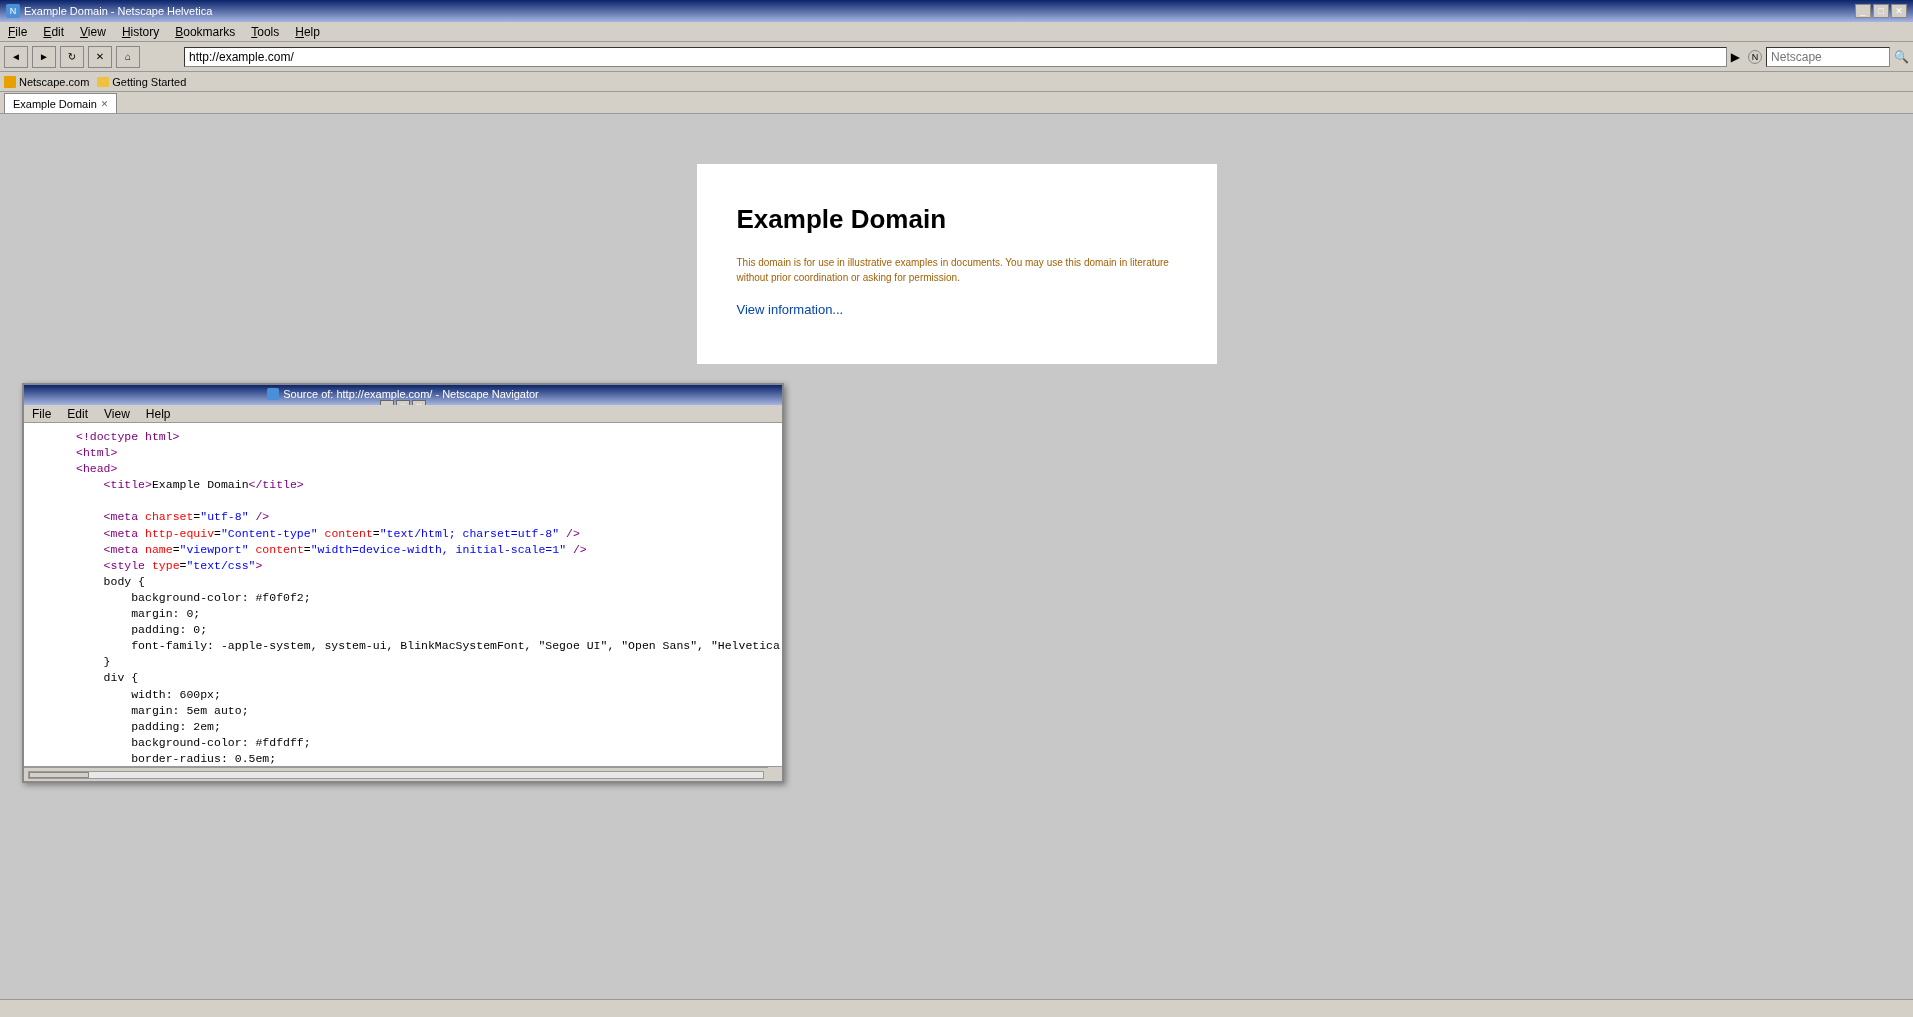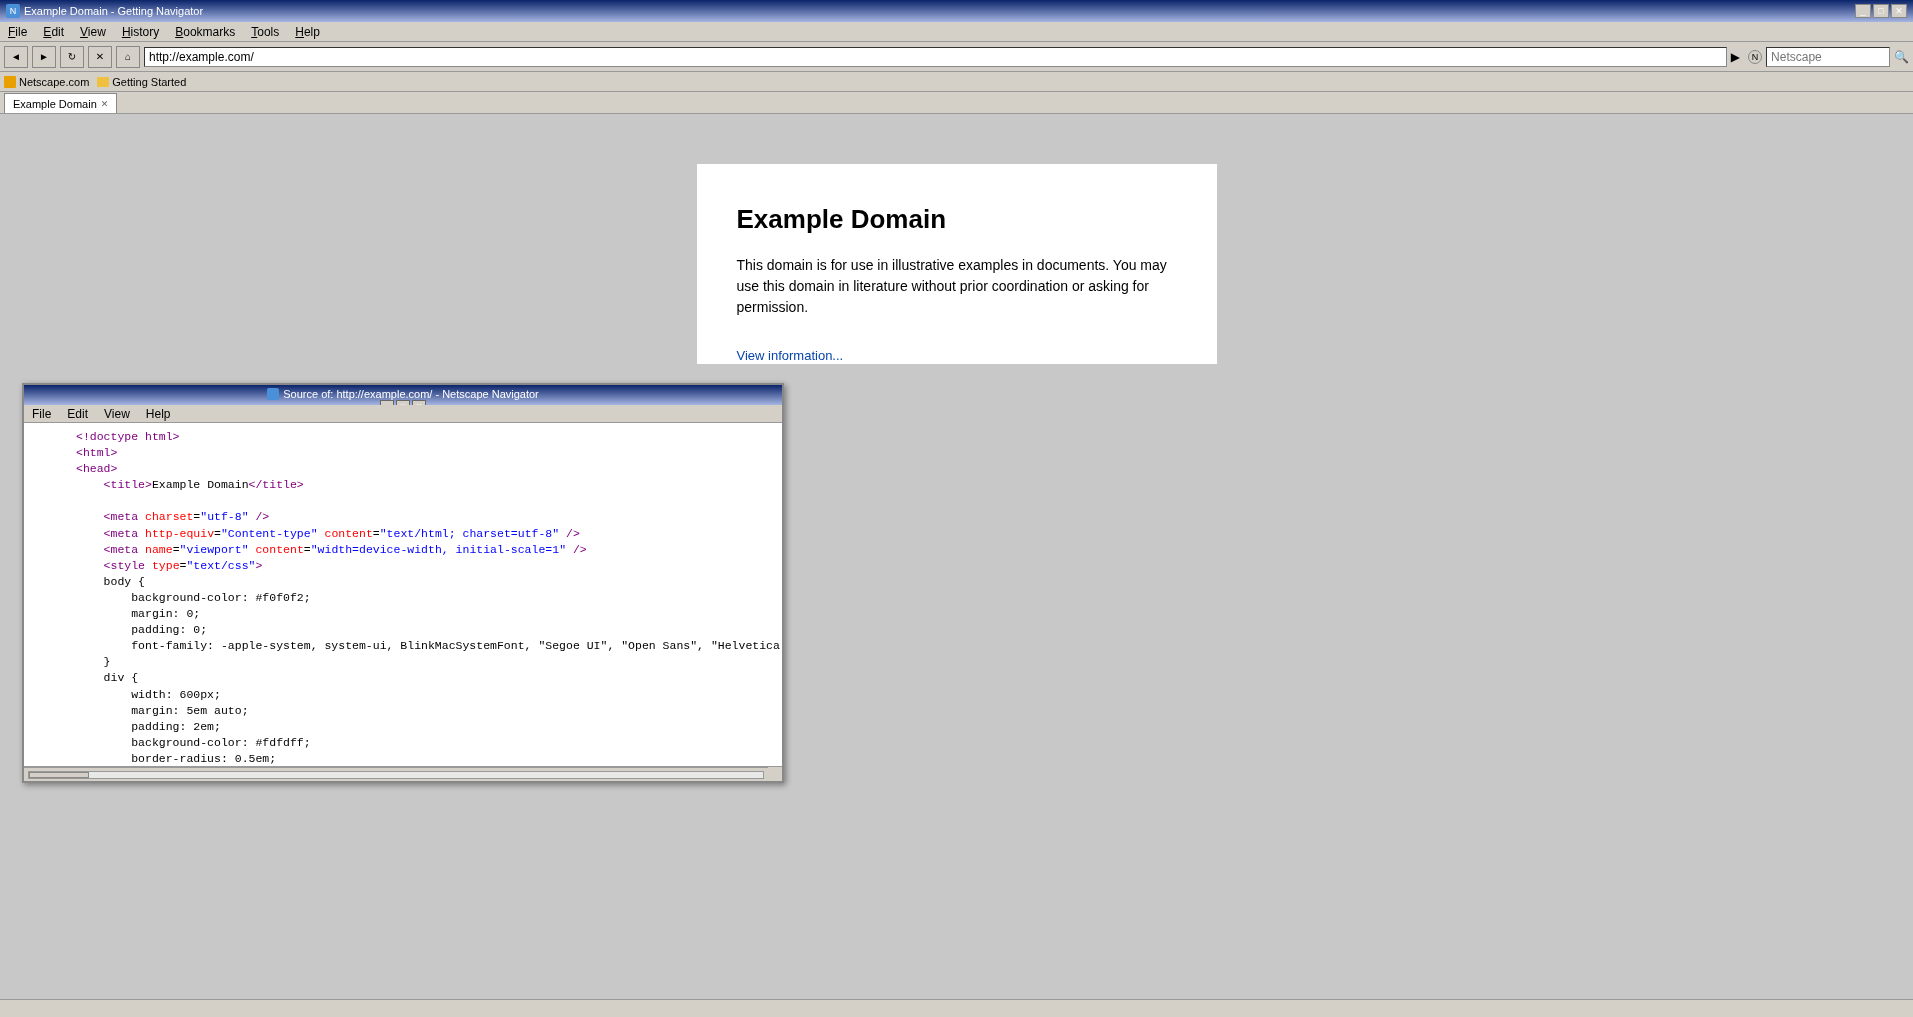--- a/index.html
+++ b/index.html
@@ -46,21 +46,21 @@
       height: 30px;
     }
     .nav-btn {
       width: 24px; height: 22px;
       background: #d4d0c8;
       border: 1px solid #888;
       cursor: pointer;
       display: flex; align-items: center; justify-content: center;
       font-size: 10px;
     }
-    .url-bar-container { display: flex; align-items: center; gap: 4px; flex: 1; }
+    .url-bar-container { display: flex; align-items: center; gap: 4px; flex: 1; margin-left: 40px; }
     .url-bar {
       flex: 1;
       height: 20px;
       border: 1px inset #888;
       background: white;
       padding: 0 4px;
       font-size: 12px;
       font-family: Arial, sans-serif;
     }
     .nav-arrow { font-size: 12px; cursor: pointer; }
@@ -126,24 +126,24 @@
       margin-top: 30px;
       box-shadow: none;
     }
     .example-domain-title {
       font-size: 26px;
       font-weight: bold;
       margin-bottom: 20px;
       color: #000;
     }
     .example-domain-text {
-      font-size: 14px;
-      color: #000000;
+      font-size: 10px;
+      color: #a16207;
       line-height: 1.5;
-      margin-bottom: 30px;
+      margin-bottom: 17px;
     }
     .example-domain-link {
       color: #0645ad;
       text-decoration: none;
       font-size: 13px;
       cursor: pointer;
     }
 
     
     .source-window {
@@ -255,21 +255,21 @@
     }
   </style>
 </head>
 <body>
 
 <div class="browser-wrapper">
 
   <div class="title-bar">
     <div class="title-bar-left">
       <div class="title-bar-icon">N</div>
-      <span>Example Domain - Getting Navigator</span>
+      <span>Example Domain - Netscape Helvetica</span>
     </div>
     <div class="title-bar-buttons">
       <div class="title-btn">_</div>
       <div class="title-btn">□</div>
       <div class="title-btn">✕</div>
     </div>
   </div>
 
   <div class="menu-bar">
     <div class="menu-item"><span>F</span>ile</div>

